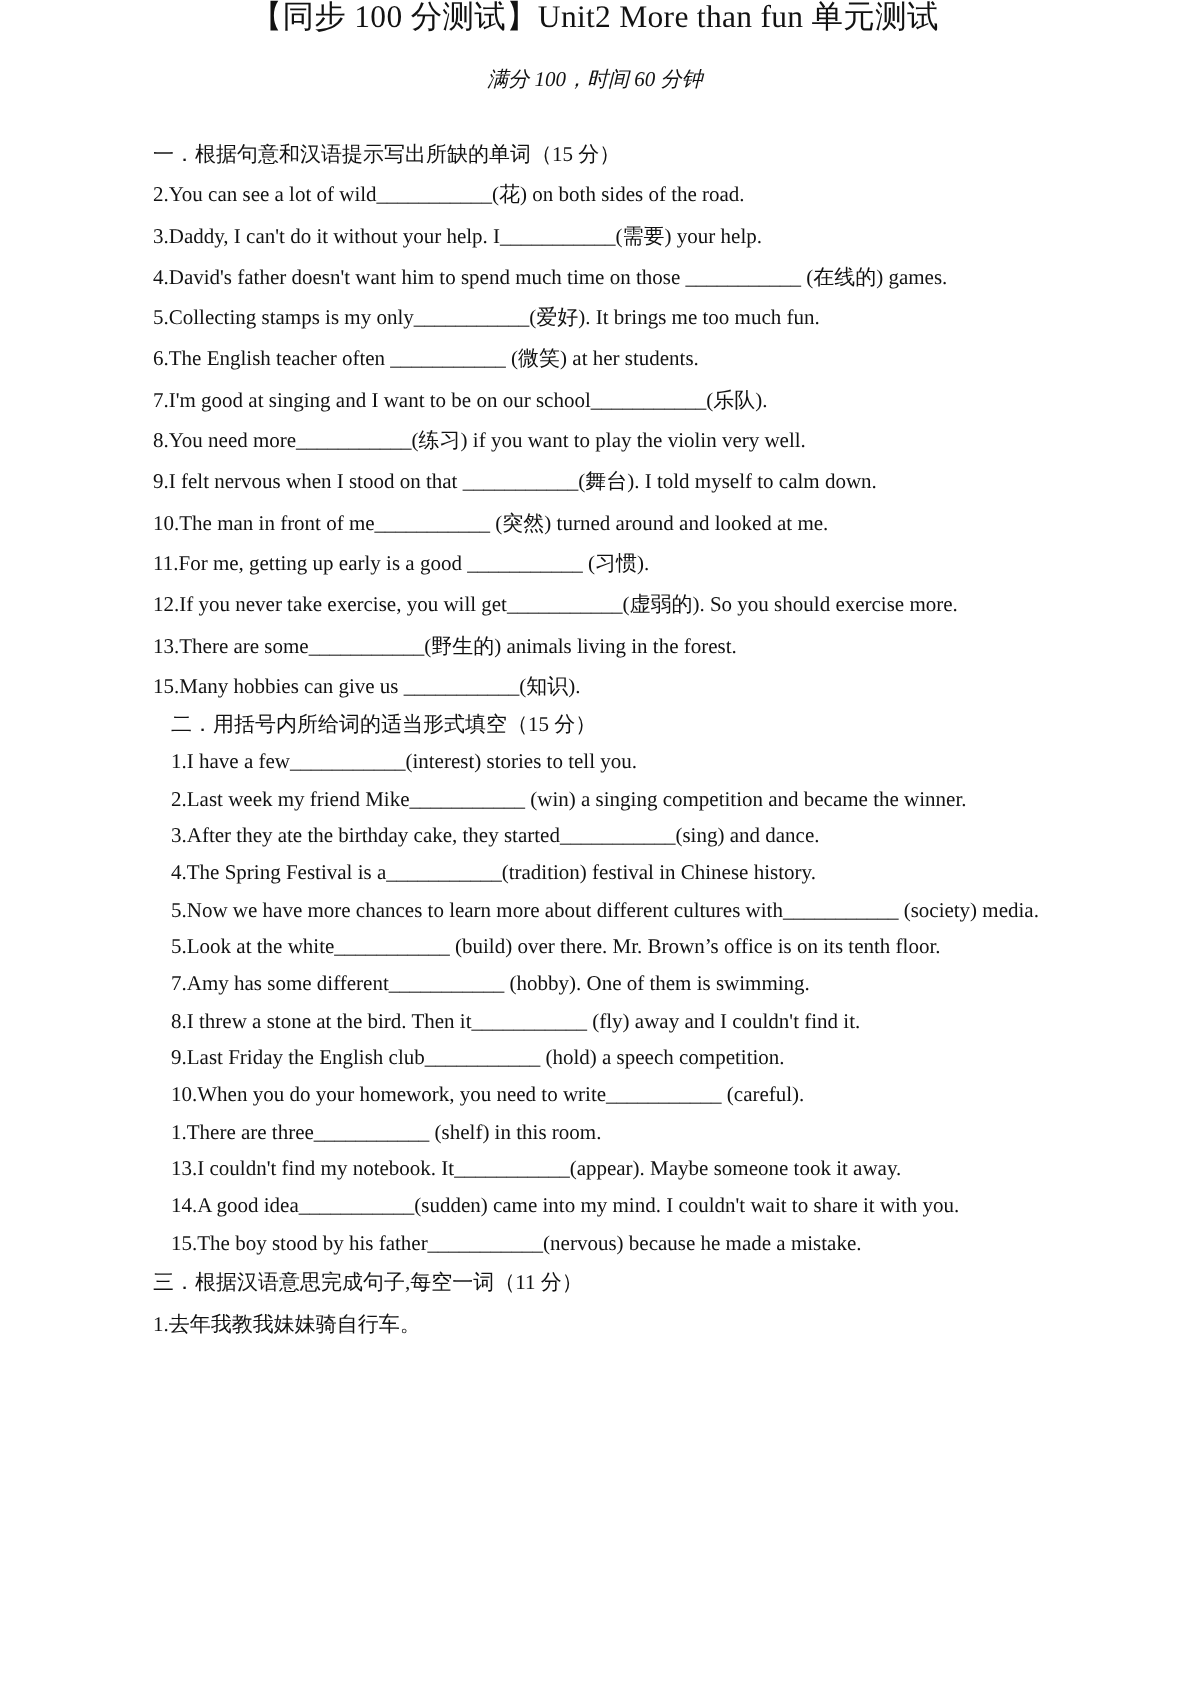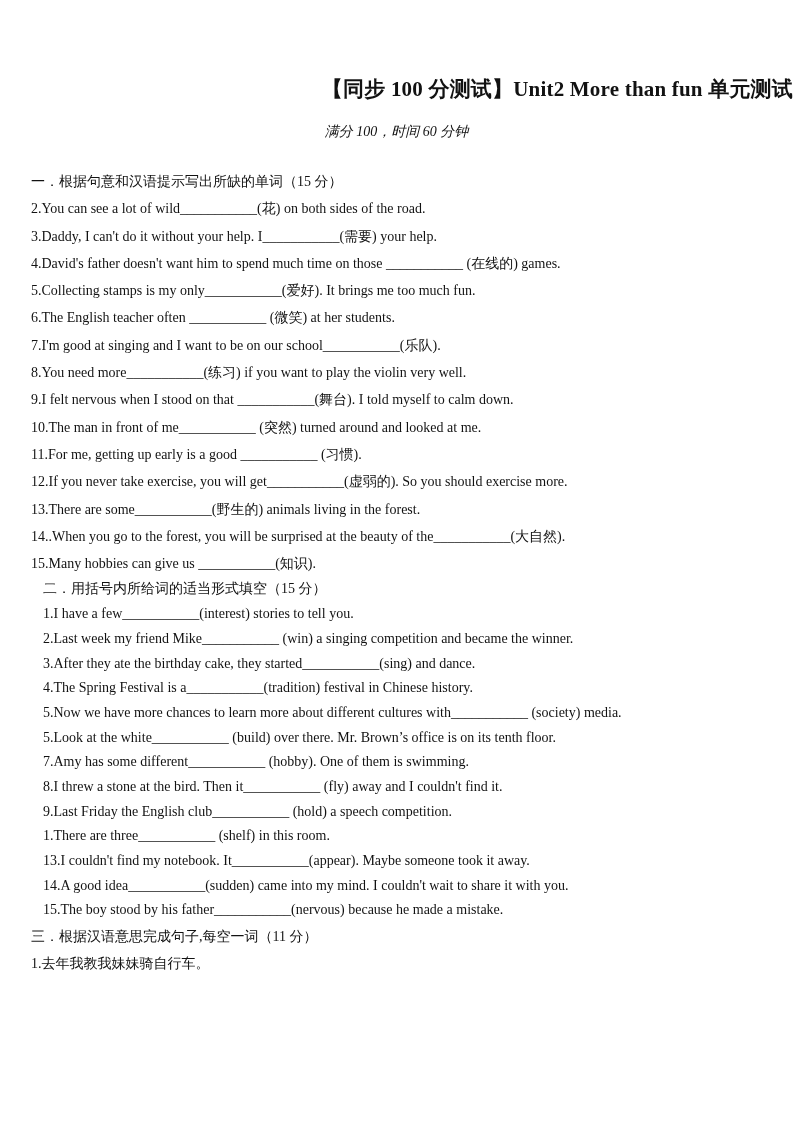--- a/index.html
+++ b/index.html
@@ -11,37 +11,36 @@
     position: relative;
     width: 793px;
     height: 1122px;
     background: #ffffff;
     color: #121212;
     font-family: "Liberation Serif", "DejaVu Serif", serif;
     overflow: hidden;
   }
   .doc-title {
     margin: 0;
-    padding-top: 78px;
-    text-align: right;
+    text-align: center;
     font-size: 21px;
     line-height: 23px;
-    font-weight: bold;
+    font-weight: normal;
     letter-spacing: 0.2px;
   }
   .doc-subtitle {
     margin-top: 23px;
     text-align: center;
     font-size: 14px;
     line-height: 15px;
     font-style: italic;
   }
   .sections {
     margin-top: 29px;
-    padding-left: 31px;
+    padding-left: 102px;
     padding-right: 38px;
     font-size: 14px;
   }
   .line {
     white-space: nowrap;
     overflow: hidden;
   }
   .section-0 .line,
   .section-2 .line {
     height: 27.3px;
@@ -67,34 +66,34 @@
         <div class="line question">4.David's father doesn't want him to spend much time on those ___________ (在线的) games.</div>
         <div class="line question">5.Collecting stamps is my only___________(爱好). It brings me too much fun.</div>
         <div class="line question">6.The English teacher often ___________ (微笑) at her students.</div>
         <div class="line question">7.I'm good at singing and I want to be on our school___________(乐队).</div>
         <div class="line question">8.You need more___________(练习) if you want to play the violin very well.</div>
         <div class="line question">9.I felt nervous when I stood on that ___________(舞台). I told myself to calm down.</div>
         <div class="line question">10.The man in front of me___________ (突然) turned around and looked at me.</div>
         <div class="line question">11.For me, getting up early is a good ___________ (习惯).</div>
         <div class="line question">12.If you never take exercise, you will get___________(虚弱的). So you should exercise more.</div>
         <div class="line question">13.There are some___________(野生的) animals living in the forest.</div>
-        <div class="line question">14..When you go to the forest, you will be surprised at the beauty of the___________(大自然).</div>
         <div class="line question">15.Many hobbies can give us ___________(知识).</div>
       </section>
       <section class="section section-1">
         <div class="line heading">二．用括号内所给词的适当形式填空（15 分）</div>
         <div class="line question">1.I have a few___________(interest) stories to tell you.</div>
         <div class="line question">2.Last week my friend Mike___________ (win) a singing competition and became the winner.</div>
         <div class="line question">3.After they ate the birthday cake, they started___________(sing) and dance.</div>
         <div class="line question">4.The Spring Festival is a___________(tradition) festival in Chinese history.</div>
         <div class="line question">5.Now we have more chances to learn more about different cultures with___________ (society) media.</div>
         <div class="line question">5.Look at the white___________ (build) over there. Mr. Brown’s office is on its tenth floor.</div>
         <div class="line question">7.Amy has some different___________ (hobby). One of them is swimming.</div>
         <div class="line question">8.I threw a stone at the bird. Then it___________ (fly) away and I couldn't find it.</div>
         <div class="line question">9.Last Friday the English club___________ (hold) a speech competition.</div>
+        <div class="line question">10.When you do your homework, you need to write___________ (careful).</div>
         <div class="line question">1.There are three___________ (shelf) in this room.</div>
         <div class="line question">13.I couldn't find my notebook. It___________(appear). Maybe someone took it away.</div>
         <div class="line question">14.A good idea___________(sudden) came into my mind. I couldn't wait to share it with you.</div>
         <div class="line question">15.The boy stood by his father___________(nervous) because he made a mistake.</div>
       </section>
       <section class="section section-2">
         <div class="line heading">三．根据汉语意思完成句子,每空一词（11 分）</div>
         <div class="line question">1.去年我教我妹妹骑自行车。</div>
       </section>
     </main>

